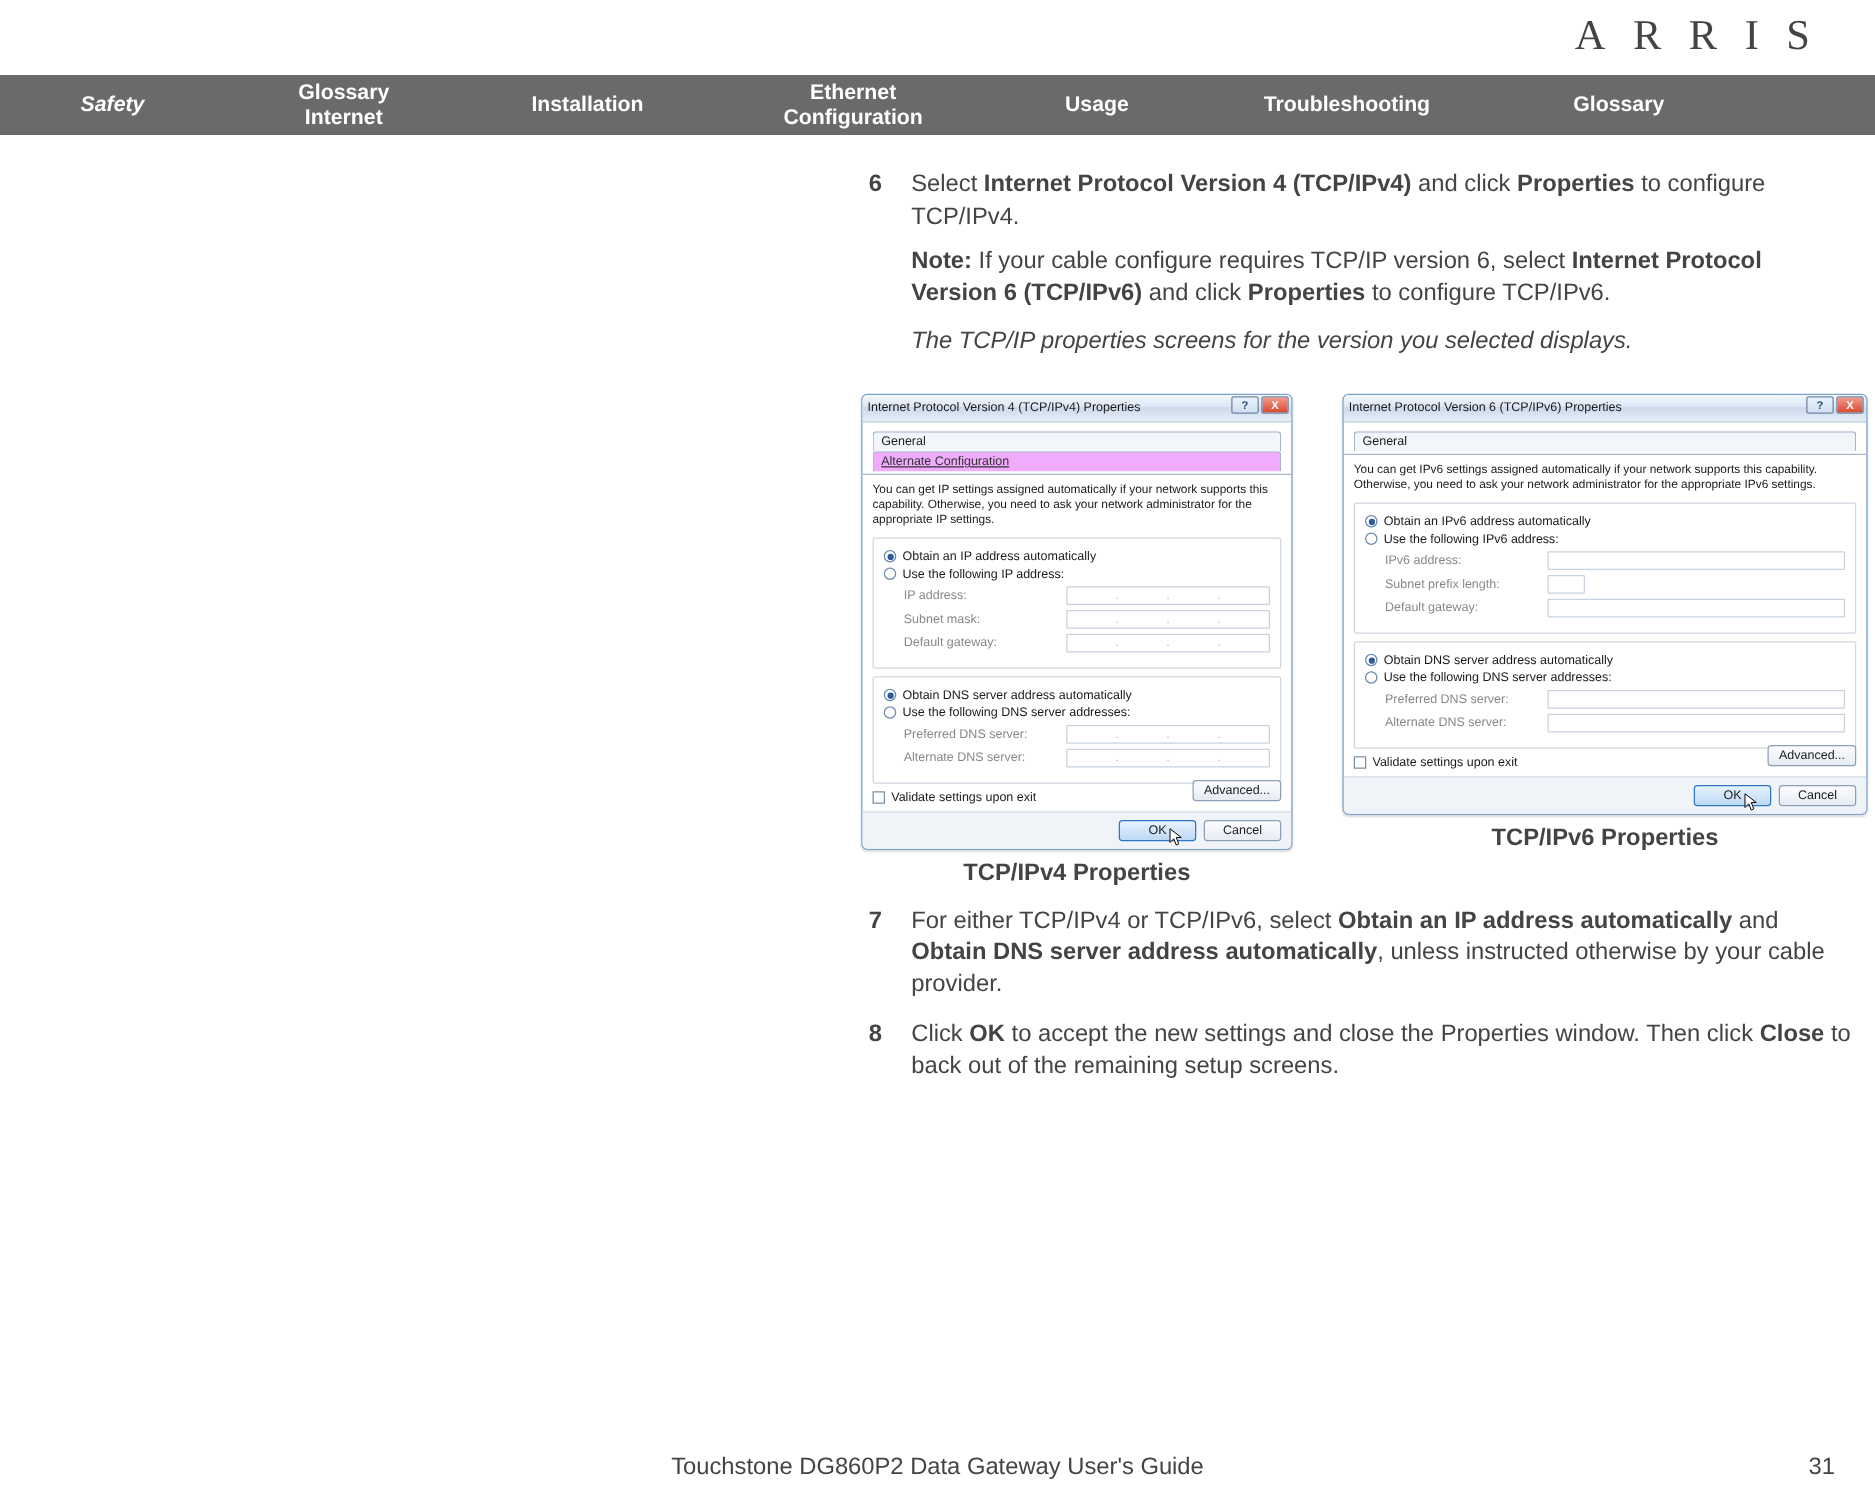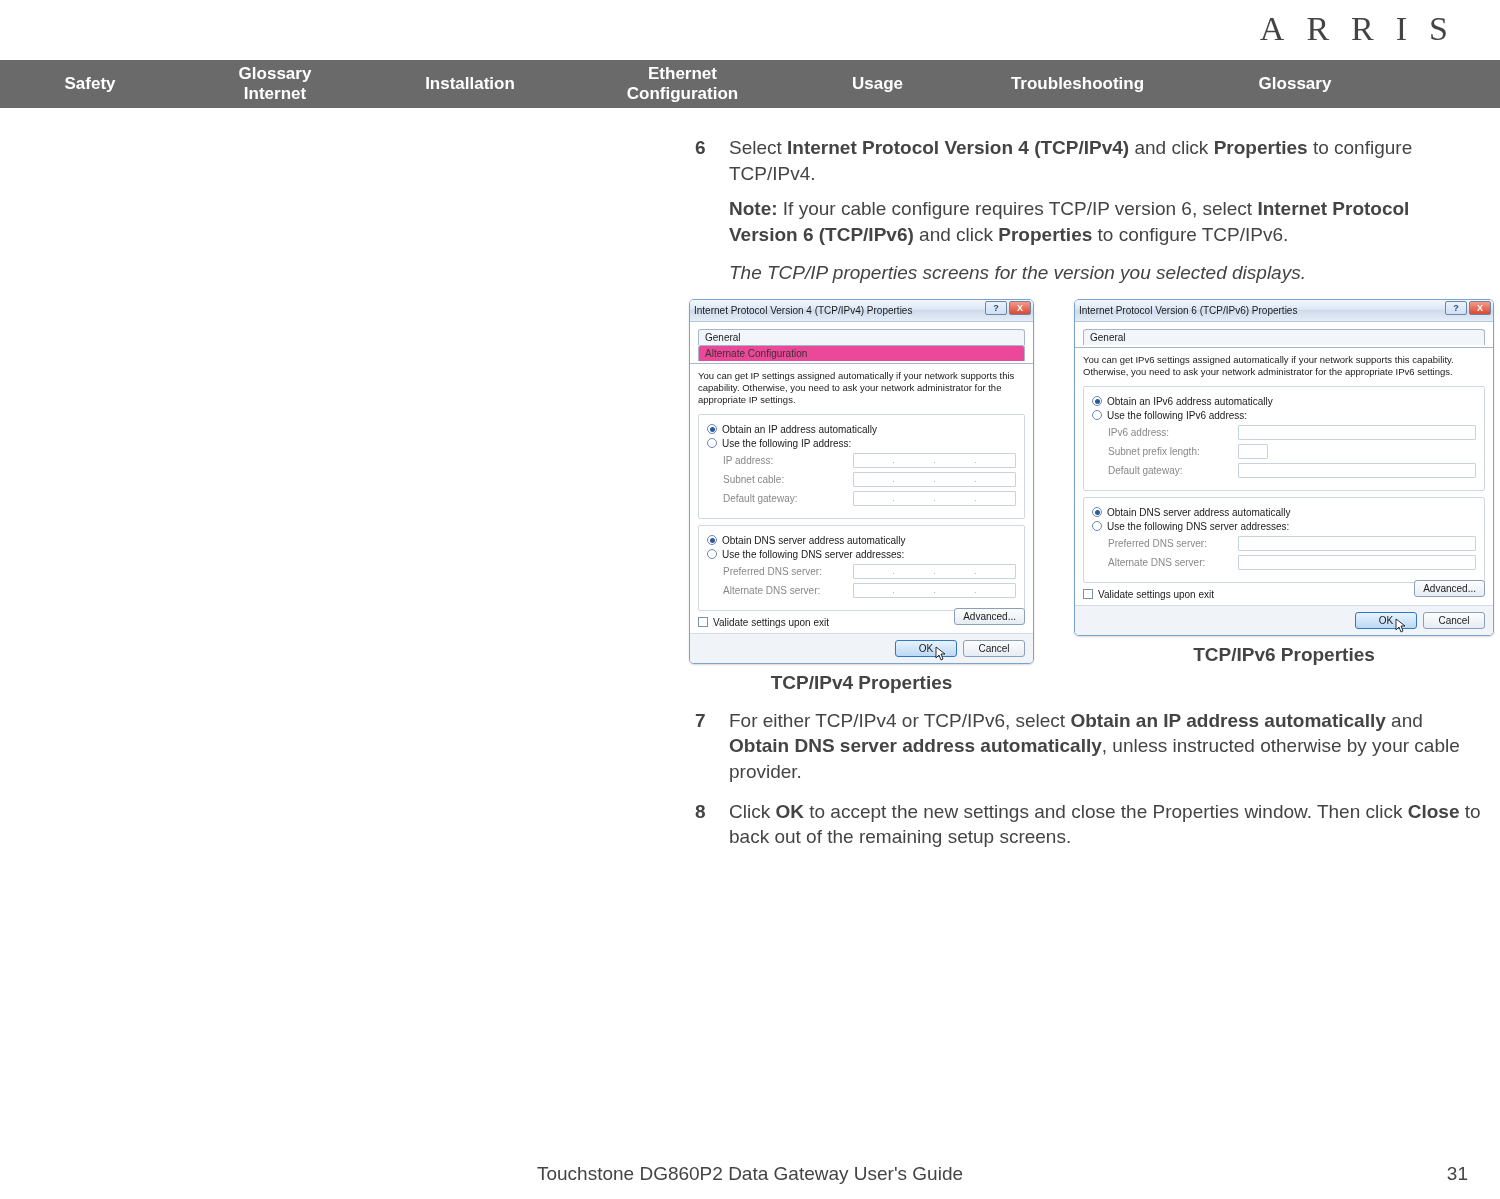--- a/index.html
+++ b/index.html
@@ -31,21 +31,21 @@
     align-items: center;
     color: #fff;
     font-weight: bold;
     font-size: 17px;
   }
   .nav-item {
     text-align: center;
     line-height: 1.2;
     cursor: pointer;
   }
-  .nav-item.safety { width: 180px; }
+  .nav-item.safety { width: 180px; font-style: italic; }
   .nav-item.getting { width: 190px; }
   .nav-item.install { width: 200px; }
   .nav-item.ethernet { width: 225px; }
   .nav-item.usage { width: 165px; }
   .nav-item.trouble { width: 235px; }
   .nav-item.glossary { width: 200px; }
 
   .content {
     position: absolute;
     top: 135px;
@@ -78,20 +78,21 @@
   .win {
     width: 345px;
     border: 1px solid #7da2ce;
     border-radius: 5px;
     overflow: hidden;
     font-family: "Segoe UI", Tahoma, sans-serif;
     font-size: 10px;
     color: #1a1a1a;
     background: #fff;
     box-shadow: 0 1px 2px rgba(0,0,0,.15);
+    margin-top: 16px;
   }
   .win-titlebar {
     height: 22px;
     background: linear-gradient(#f4f8fc,#dbe7f6 45%,#cdd9ea 46%,#e4edf8);
     border-bottom: 1px solid #b7c7db;
     display: flex;
     align-items: center;
     padding: 0 4px;
     position: relative;
   }
@@ -103,21 +104,21 @@
     border-radius: 2px;
     display: flex; align-items: center; justify-content: center;
     font-size: 9px; font-weight: bold;
   }
   .win-btn.help { background: linear-gradient(#e9f2fb,#cfe0f3); color:#2c4a72; }
   .win-btn.close { background: linear-gradient(#f39a8b,#d84a2f); color:#fff; }
 
   .win-body { padding: 6px 8px 8px; }
   .tabs-bar { display: flex; gap: 0; margin-bottom: 4px; font-size: 10px; flex-direction: column;}
   .tab { border:1px solid #a5b6cc; border-bottom: none; padding: 2px 6px; background: #f2f6fb; border-radius: 3px 3px 0 0; position: relative; top:1px;}
-  .tab.inactive { background:#ec4899; color:#333; }
+  .tab.inactive { background:#f0abfc; color:#333;text-decoration:underline; }
   .tabs-sep { border-bottom:1px solid #a5b6cc; margin:-1px -8px 6px -8px; }
 
   .desc-text { font-size: 9.5px; line-height: 1.25; margin-bottom: 8px; }
   .group-box { border:1px solid #d0d7e1; border-radius:2px; padding:6px 8px 8px; margin-bottom:6px; }
   .radio-row { display:flex; align-items:center; gap:5px; font-size:10px; margin:3px 0; }
   .radio { width:10px; height:10px; border:1px solid #6a87ae; border-radius:50%; display:inline-flex; align-items:center; justify-content:center; flex-shrink:0;}
   .radio.on::after { content:""; width:5px; height:5px; background:#2a5aa0; border-radius:50%; }
   .field-row { display:flex; align-items:center; margin:4px 0 4px 16px; font-size:10px; color:#888;}
   .field-label { width: 130px; }
   .field-input {
@@ -213,21 +214,21 @@
               </div>
             <div class="field-row">
                 <span class="field-label">IP address:</span>
                 <span class="field-input dots">
                   <span>.</span>
                   <span>.</span>
                   <span>.</span>
                 </span>
               </div>
             <div class="field-row">
-                <span class="field-label">Subnet cable:</span>
+                <span class="field-label">Subnet mask:</span>
                 <span class="field-input dots">
                   <span>.</span>
                   <span>.</span>
                   <span>.</span>
                 </span>
               </div>
             <div class="field-row">
                 <span class="field-label">Default gateway:</span>
                 <span class="field-input dots">
                   <span>.</span>

